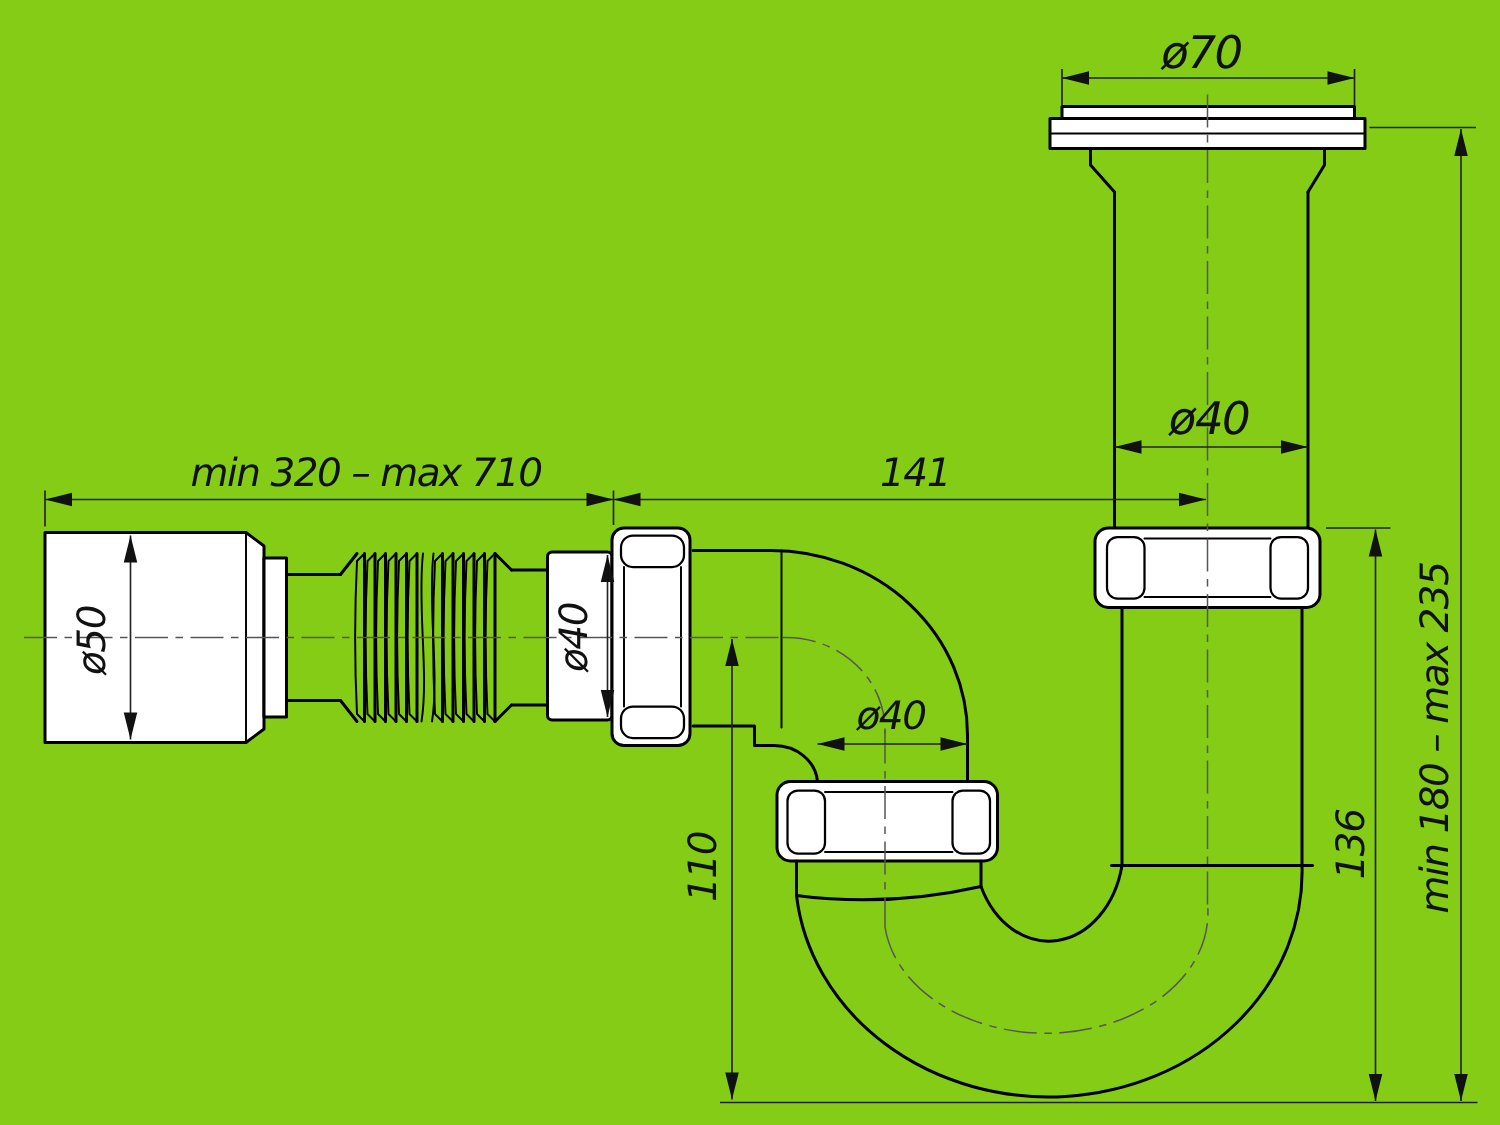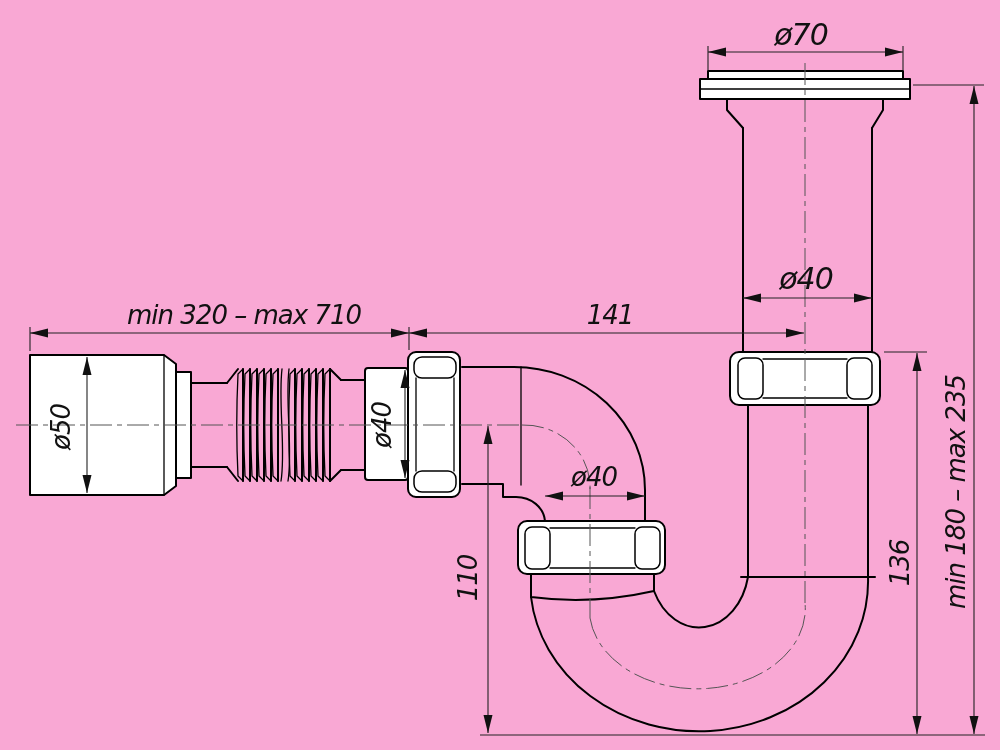--- a/index.html
+++ b/index.html
@@ -1,16 +1,16 @@
 <!DOCTYPE html>
 <html><head>
 <meta charset="utf-8">
 <style>
   html,body{margin:0;padding:0;background:#ffffff;}
-  .stage{width:1000px;height:750px;position:relative;background:#f9a8d4;overflow:hidden;}
+  .stage{width:1000px;height:750px;position:relative;background:#84cc16;overflow:hidden;}
   svg{display:block;}
   .o  {fill:none;stroke:#000;stroke-width:2;stroke-linejoin:round;stroke-linecap:round;}
   .of {fill:#fff;stroke:#000;stroke-width:2;stroke-linejoin:round;}
   .of2{fill:#fff;stroke:#000;stroke-width:1.5;stroke-linejoin:round;}
   .t  {fill:none;stroke:#000;stroke-width:1.3;stroke-linecap:round;}
   .d  {fill:none;stroke:#222;stroke-width:1.1;}
   .c  {fill:none;stroke:#555;stroke-width:1;stroke-dasharray:22 5 5 5;}
   .ar {fill:#111;stroke:none;}
   text{font-family:"DejaVu Sans",sans-serif;font-style:italic;font-size:26px;
        letter-spacing:-1px;fill:#111;text-anchor:middle;}

